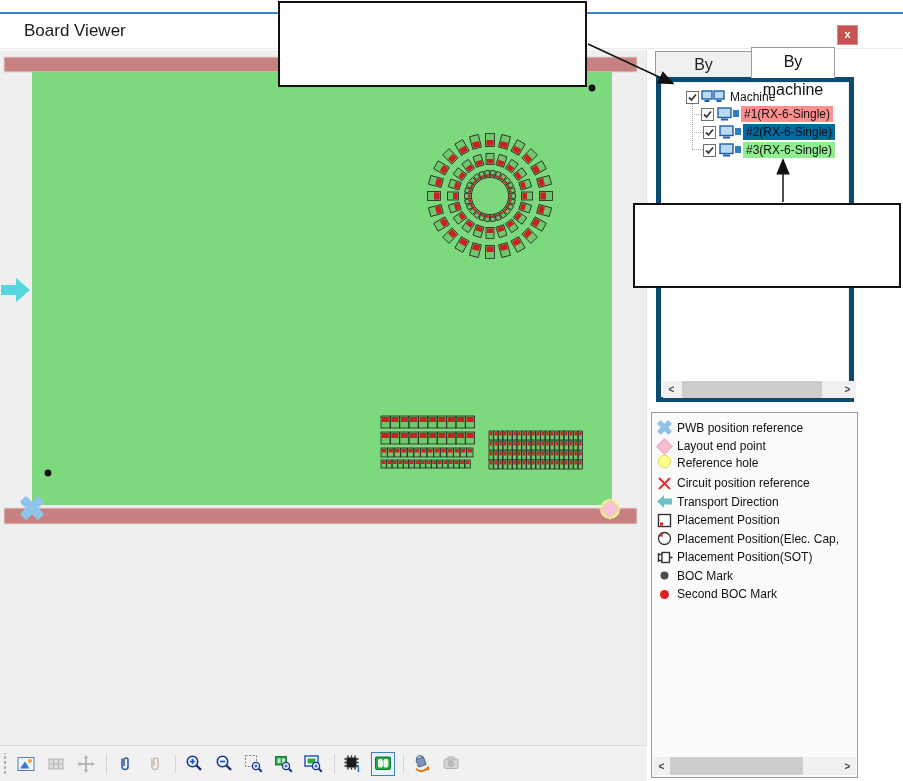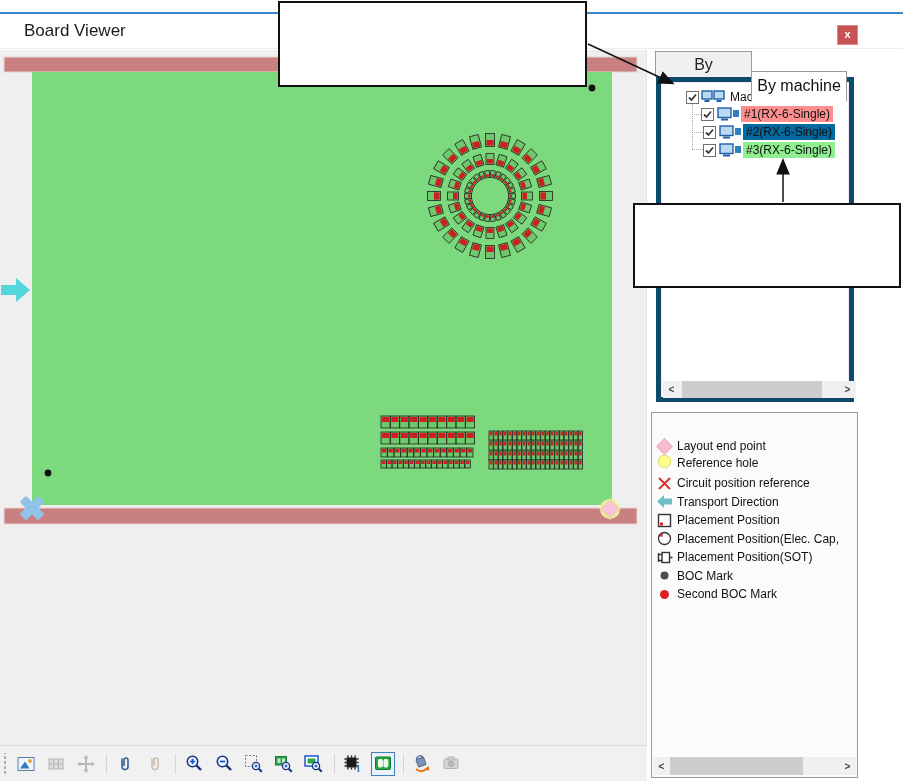--- a/index.html
+++ b/index.html
@@ -26,22 +26,22 @@
     background-size:4px 5px; background-position:1px 2px; background-repeat:repeat-y; }
   .tbtn { width:24px; height:24px; display:flex; align-items:center; justify-content:center;
     margin-right:6px; cursor:pointer; }
   .tbtn.sel { border:1px solid #3e7fc1; background:#eaf2fb; }
   .tsep { width:1px; height:20px; background:#d5d5d5; margin:0 6px 0 2px; }
 
   
   .tab { position:absolute; font-size:16px; text-align:center; cursor:pointer; }
   #tab-by-component { left:655px; top:51px; width:97px; height:26px; background:#f0f0f0;
     border:1px solid #9a9a9a; border-bottom:none; line-height:25px; color:#222; }
-  #tab-by-machine { left:751px; top:47px; width:96px; height:31px; background:#fff;
-    border:1px solid #9a9a9a; border-bottom:1px solid #fff; line-height:28px; z-index:5;margin-top:24px; }
+  #tab-by-machine { left:751px; top:47px; width:84px; height:31px; background:#fff;
+    border:1px solid #9a9a9a; border-bottom:1px solid #fff; line-height:28px; z-index:5; }
 
   
   #tree-panel { left:656px; top:77px; width:198px; height:325px; background:#fff;
     border:5px solid #0c4a6e; box-shadow:inset 0 0 0 1px #eee; z-index:4; }
   .trow { position:absolute; display:flex; align-items:center; }
   .cbx { width:13px; height:13px; background:#fff; border:1px solid #707070;
     display:inline-flex; align-items:center; justify-content:center; cursor:pointer; }
   .cbx svg { display:block; }
   .tree-label { font-size:12px; white-space:nowrap; padding:1px 3px; cursor:default; }
   .tree-dots { position:absolute; border-left:1px dotted #a8a8a8; }
@@ -1084,20 +1084,35 @@
     <div class="hscroll" style="left:2px; top:299px; width:193px; height:17px;">
       <div class="sbtn">&lt;</div>
       <div class="strack">
         <div class="sthumb" style="left:2px; width:140px;"></div>
       </div>
       <div class="sbtn">&gt;</div>
     </div>
   </div>
 
   <div class="abs" id="legend-panel">
+    <div class="lrow" style="top:5px;">
+      <span class="licon">
+          <svg width="17" height="17">
+        <g transform="translate(8.5,8.5)">
+          <g transform="rotate(45)">
+                <rect x="-8" y="-2.7" width="16" height="5.4" rx="1" fill="#8fc3ea"></rect>
+              </g>
+          <g transform="rotate(-45)">
+                <rect x="-8" y="-2.7" width="16" height="5.4" rx="1" fill="#8fc3ea"></rect>
+              </g>
+        </g>
+          </svg>
+        </span>
+      <span class="llabel">PWB position reference</span>
+    </div>
     <div class="lrow" style="top:23.5px;">
       <span class="licon">
           <svg width="17" height="17">
         <g transform="translate(8.5,8.5) rotate(45)">
               <rect x="-5.5" y="-5.5" width="11" height="11" fill="#f9bcd0" stroke="#eda6c0"></rect>
             </g>
           </svg>
         </span>
       <span class="llabel">Layout end point</span>
     </div>

